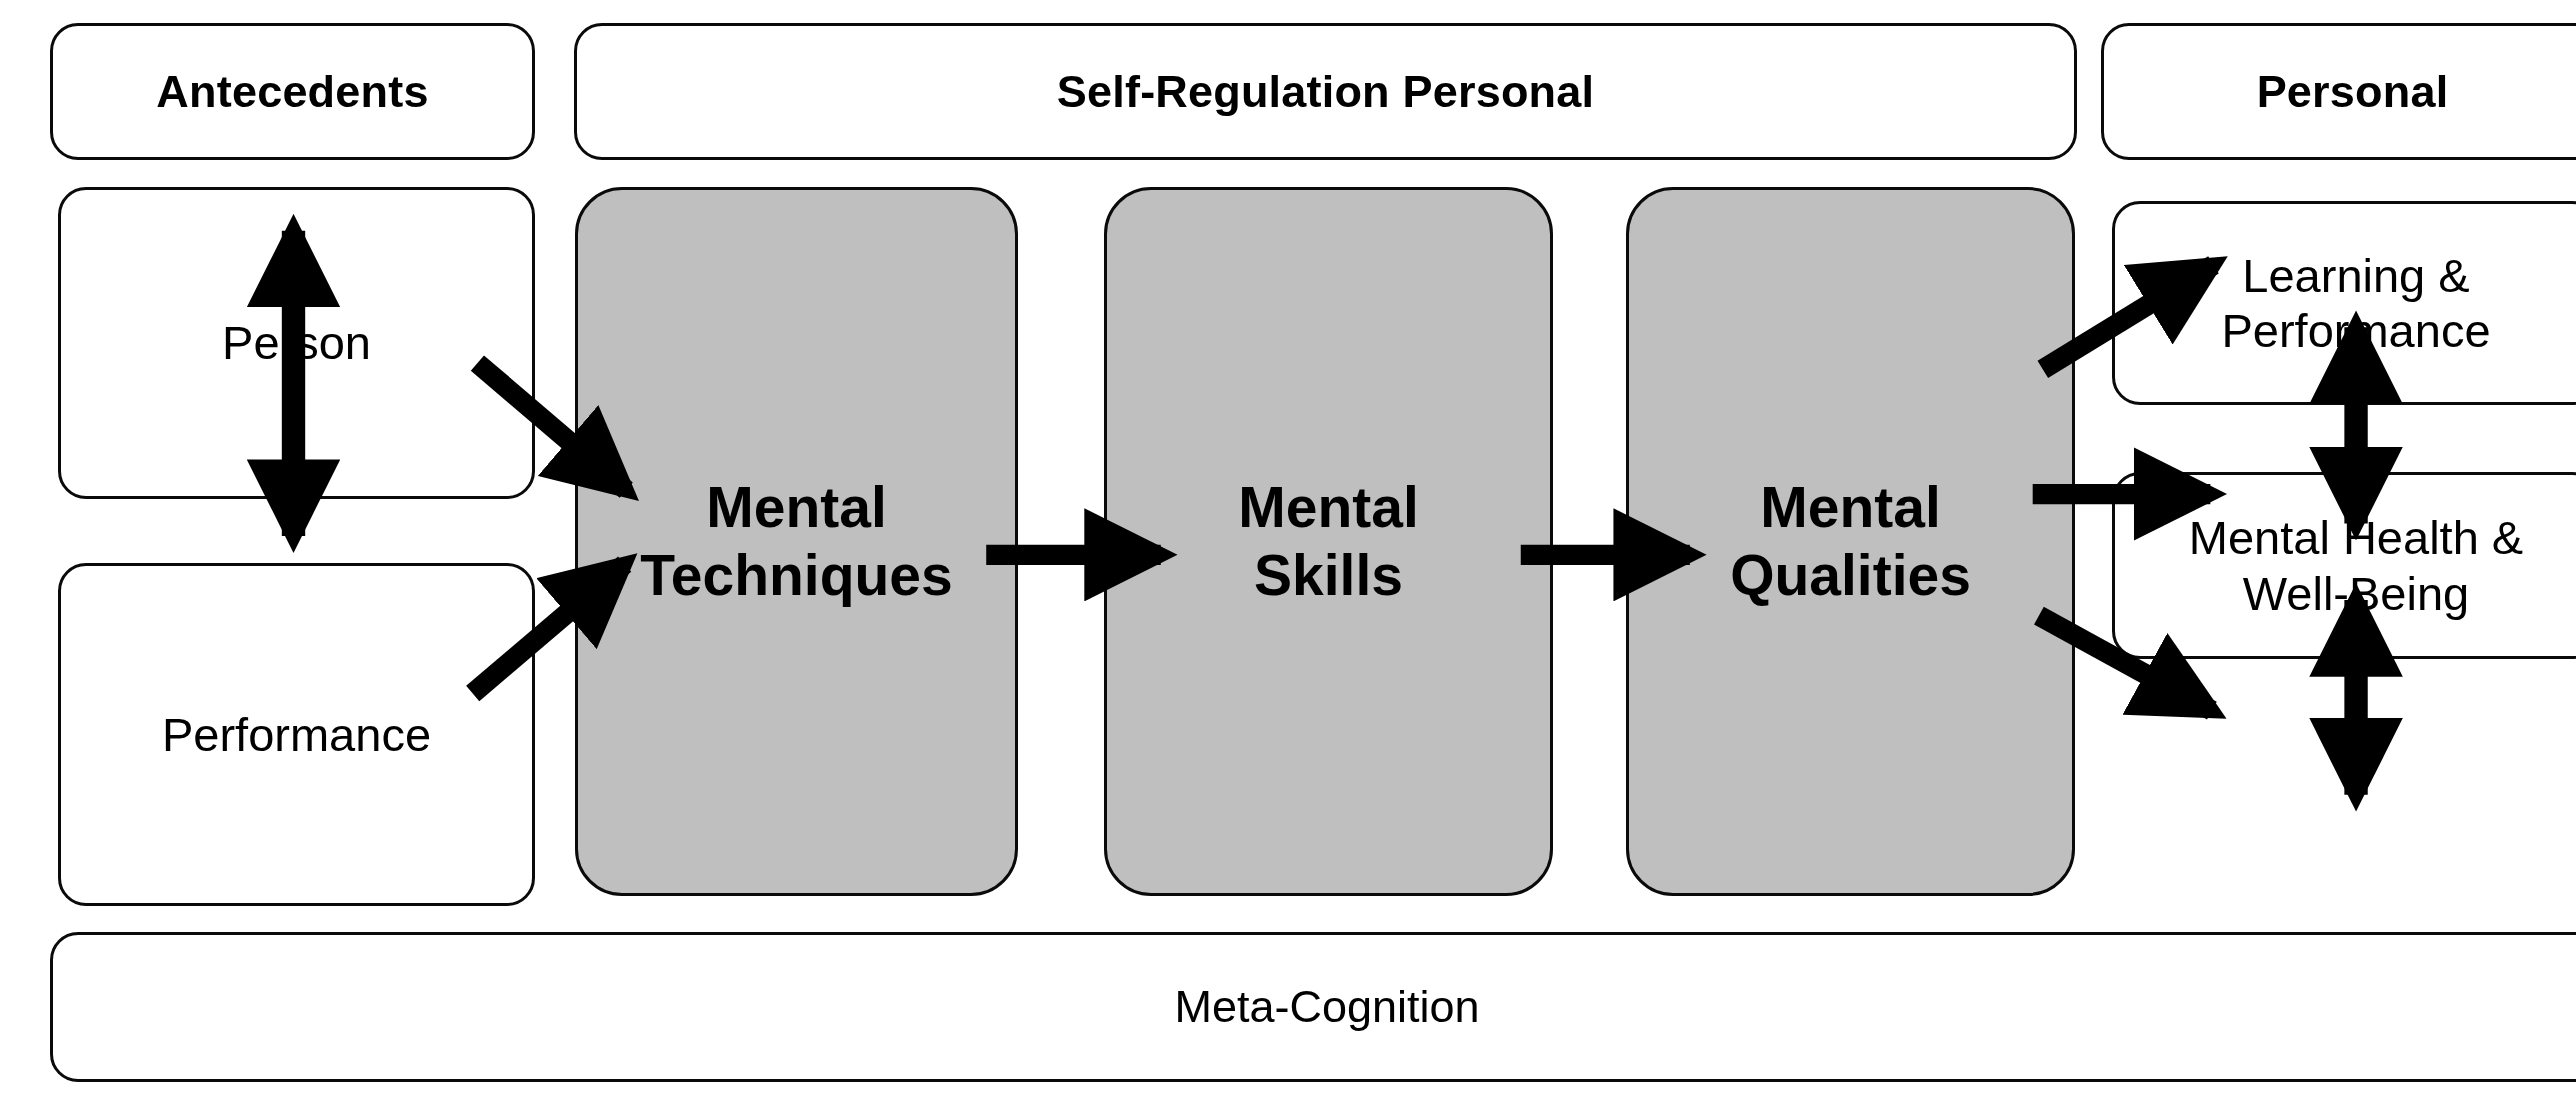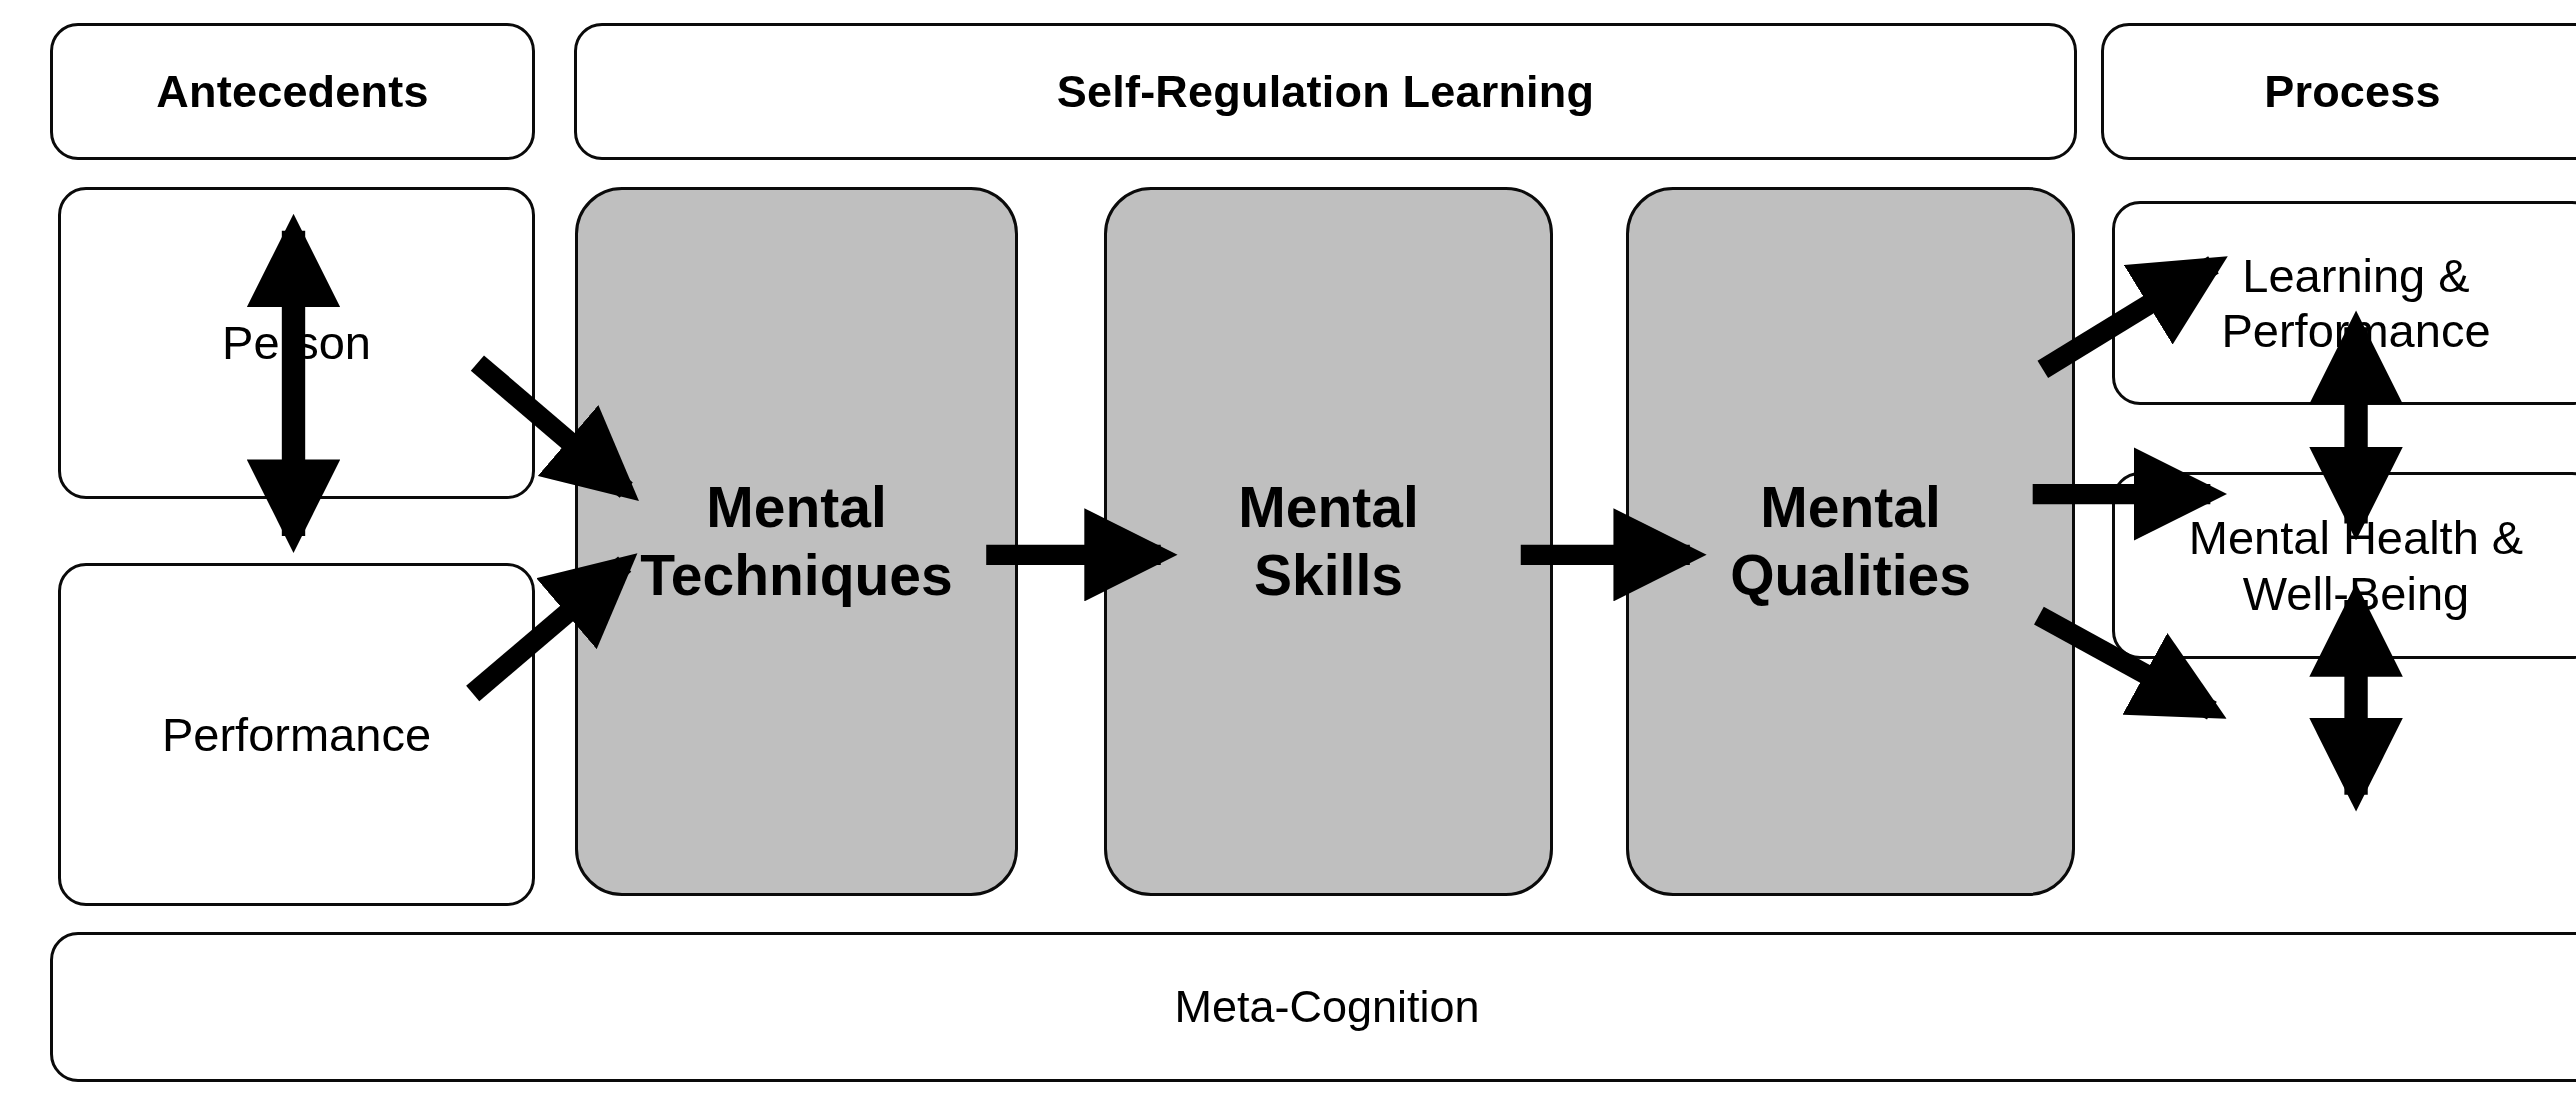--- a/index.html
+++ b/index.html
@@ -23,25 +23,25 @@
 </head>
 <body>
 
 <div id="stage">
 
   <div class="box" style="left:14px;top:23.4px;width:485px;height:137px;">
     <span class="lbl hdr">Antecedents</span>
   </div>
 
   <div class="box" style="left:538px;top:23.4px;width:1503px;height:137px;">
-    <span class="lbl hdr">Self-Regulation Learning</span>
+    <span class="lbl hdr">Self-Regulation Personal</span>
   </div>
 
   <div class="box" style="left:2065px;top:23.4px;width:503px;height:137px;">
-    <span class="lbl hdr">Process</span>
+    <span class="lbl hdr">Personal</span>
   </div>
 
   <div class="box" style="left:22px;top:187px;width:477px;height:312px;">
     <span class="lbl plain">Person</span>
   </div>
 
   <div class="box" style="left:22px;top:563px;width:477px;height:343px;">
     <span class="lbl plain">Performance</span>
   </div>
 

